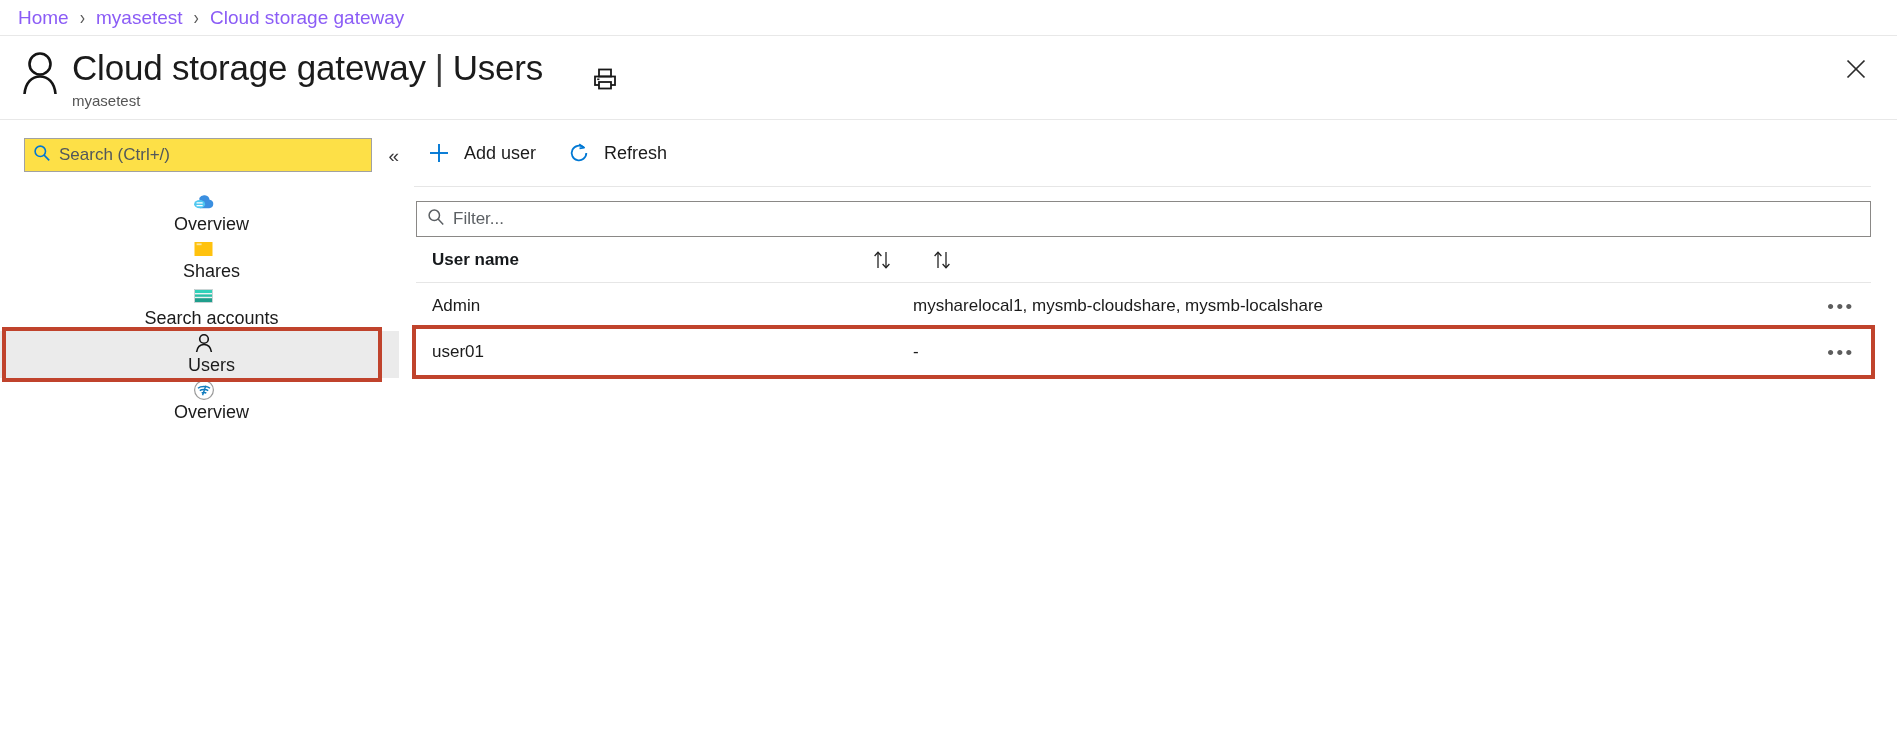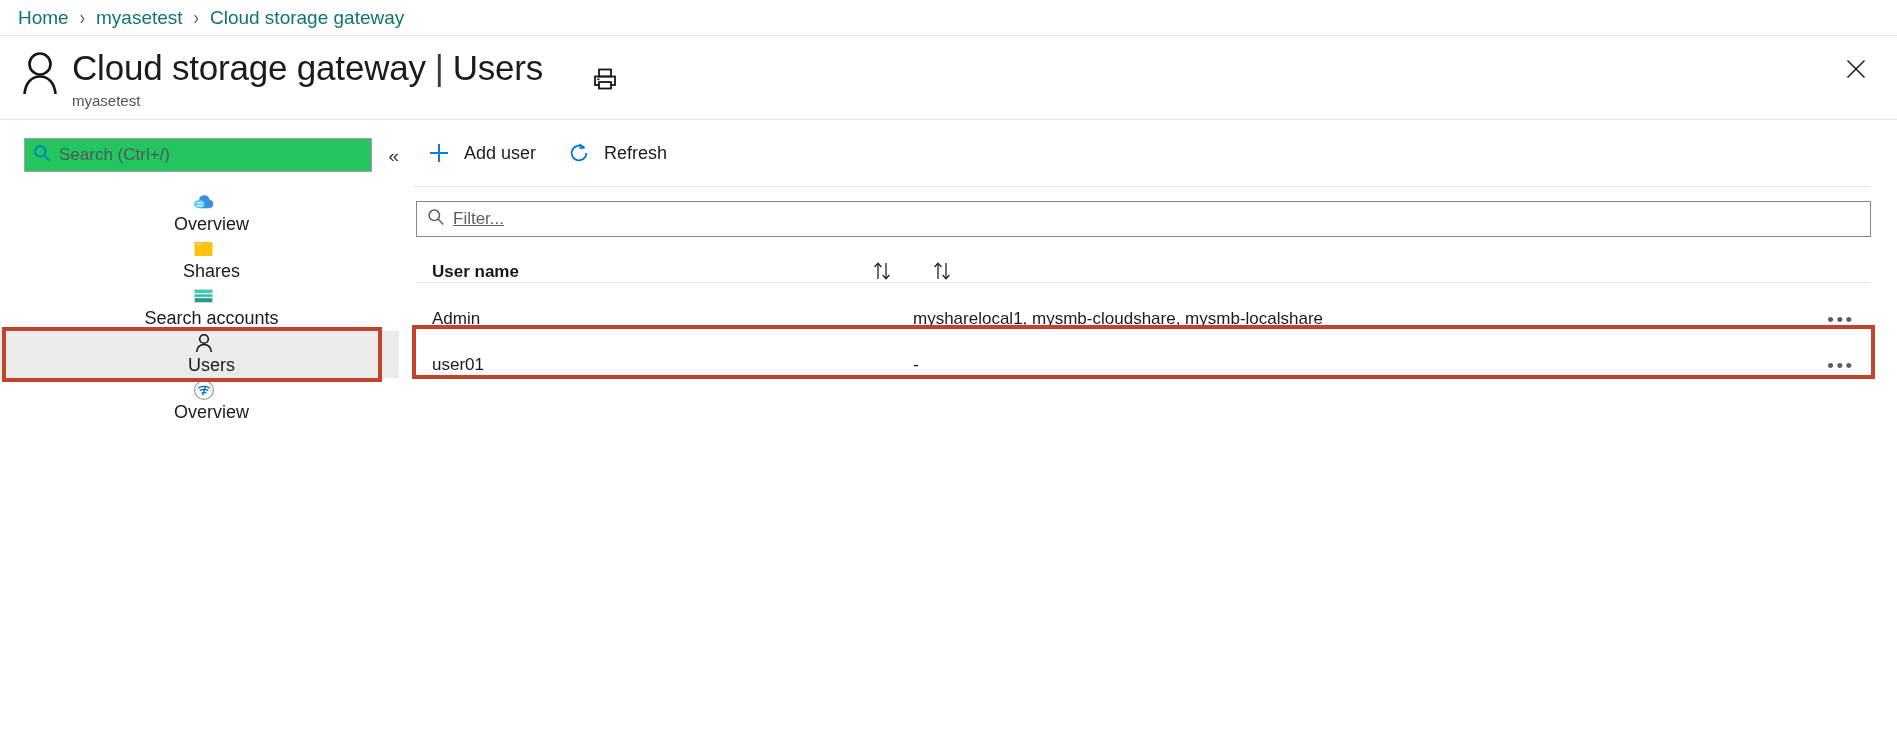--- a/index.html
+++ b/index.html
@@ -17,21 +17,21 @@
   
   .breadcrumb {
     height: 36px;
     display: flex;
     align-items: center;
     padding-left: 18px;
     font-size: 19px;
     color: #0067b8;
     border-bottom: 1px solid #e8e8e8;
   }
-  .crumb { color: #0f766e; cursor: pointer; white-space: nowrap; text-align: right; }
+  .crumb { color: #8b5cf6; cursor: pointer; white-space: nowrap; text-align: right; }
   .crumb-sep {
     color: #5a5a5a;
     margin: 0 11px;
     font-size: 16px;
     display: inline-block;
     transform: scaleY(1.25);
   }
 
   
   .title-bar {
@@ -108,21 +108,21 @@
   .search-row {
     display: flex;
     align-items: center;
     padding: 0 0 0 24px;
     margin-bottom: 18px;
   }
   .search-box {
     width: 352px;
     height: 34px;
     border: 1px solid #a1a1a1;
-    background: #22c55e;
+    background: #fde047;
     display: flex;
     align-items: center;
     padding: 0 8px;
   }
   .search-box .ph {
     font-size: 17px;
     color: #51575c;
     margin-left: 8px;
   }
   .collapse-btn {
@@ -206,27 +206,26 @@
     border: 1px solid #8a8886;
     display: flex;
     align-items: center;
     padding: 0 10px;
     background: #fff;
   }
   .filter-box .ph {
     font-size: 17px;
     color: #5b5f63;
     margin-left: 8px;
-    text-decoration: underline;
   }
 
   .grid { margin: 0 26px 0 16px; position: relative; }
   .grid-row {
     display: flex;
-    align-items: flex-end;
+    align-items: center;
     font-size: 17px;
   }
   .grid-head {
     height: 46px;
     font-weight: bold;
     color: #16191c;
     border-bottom: 1px solid #e6e6e6;
   }
   .grid-body-row {
     height: 46px;

